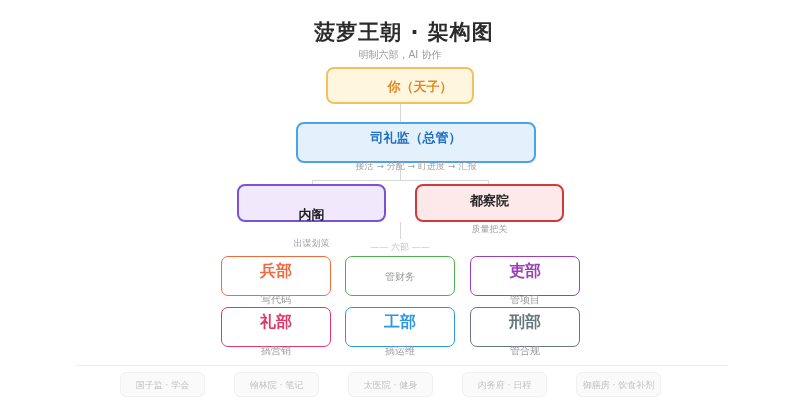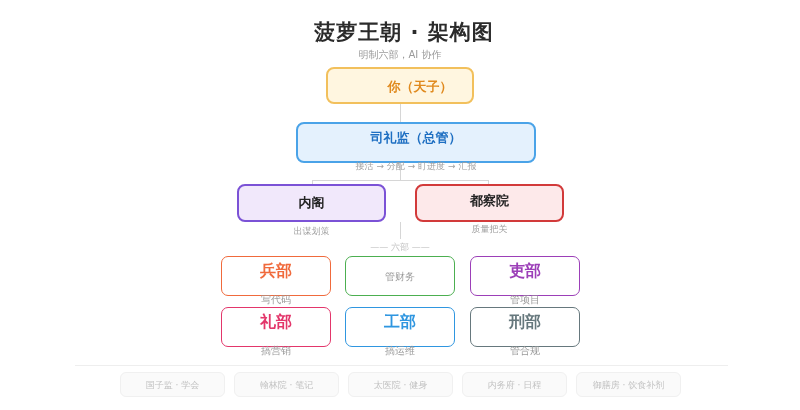--- a/index.html
+++ b/index.html
@@ -11,21 +11,21 @@
   .node { position:absolute; box-sizing:border-box; border-radius:8px; border:2px solid; text-align:center; }
   .node .name { display:block; font-weight:bold; }
   .node .desc { display:block; font-size:9px; color:#a0a0a0; margin-top:13px; }
   .line { position:absolute; background:#d6d6d6; }
   .dept { width:110px; height:40px; top:256px; background:#fff; border-radius:7px; border-width:1.5px; }
   .dept .name { font-size:16px; margin-top:5px; line-height:18px; }
   .dept .desc { font-size:10px; color:#9a9a9a; }
   .row2 { top:307px; }
   .divider-label { left:0; width:800px; top:241px; text-align:center; font-size:9px; color:#c4c4c4; }
   .hr { left:75px; width:653px; top:365px; height:1px; background:#eeeeee; }
-  .minor { position:absolute; top:372px; width:105px; height:25px; box-sizing:border-box; border:1px solid #f0f0f0; background:#fafafa; border-radius:6px; font-size:9px; color:#c2c2c2; text-align:center; line-height:24px; }
+  .minor { position:absolute; top:372px; width:85px; height:25px; box-sizing:border-box; border:1px solid #f0f0f0; background:#fafafa; border-radius:6px; font-size:9px; color:#c2c2c2; text-align:center; line-height:24px; }
 </style>
 </head>
 <body>
 
 <div class="abs title">菠萝王朝 · 架构图</div>
 <div class="abs subtitle">明制六部，AI 协作</div>
 
 <div class="line" style="left:400px;top:104px;width:1px;height:19px;"></div>
 <div class="line" style="left:400px;top:163px;width:1px;height:17px;"></div>
 <div class="line" style="left:312px;top:180px;width:176px;height:1px;"></div>
@@ -36,21 +36,21 @@
 <div class="node" style="left:326px;top:67px;width:148px;height:37px;border-color:#f2c05c;background:#fff6e0;">
   <span class="name" style="color:#e08a1e;font-size:13px;line-height:35px;margin-left:40px;">你（天子）</span>
 </div>
 
 <div class="node" style="left:296px;top:122px;width:240px;height:41px;border-color:#4aa3e8;background:#e4f1fd;">
   <span class="name" style="color:#1e6fc2;font-size:13px;margin-top:5px;">司礼监（总管）</span>
   <span class="desc">接活 → 分配 → 盯进度 → 汇报</span>
 </div>
 
 <div class="node" style="left:237px;top:184px;width:149px;height:38px;border-color:#7b52d6;background:#f1e8fb;">
-  <span class="name" style="color:#222;font-size:13px;margin-top:8px;">内阁</span>
+  <span class="name" style="color:#222;font-size:13px;margin-top:20px;">内阁</span>
   <span class="desc">出谋划策</span>
 </div>
 <div class="node" style="left:415px;top:184px;width:149px;height:38px;border-color:#d23a3a;background:#fde9ea;">
   <span class="name" style="color:#222;font-size:13px;margin-top:6px;">都察院</span>
   <span class="desc">质量把关</span>
 </div>
 
 <div class="abs divider-label">—— 六部 ——</div>
 
 <div class="node dept" style="left:221px;border-color:#f06a3c;">

